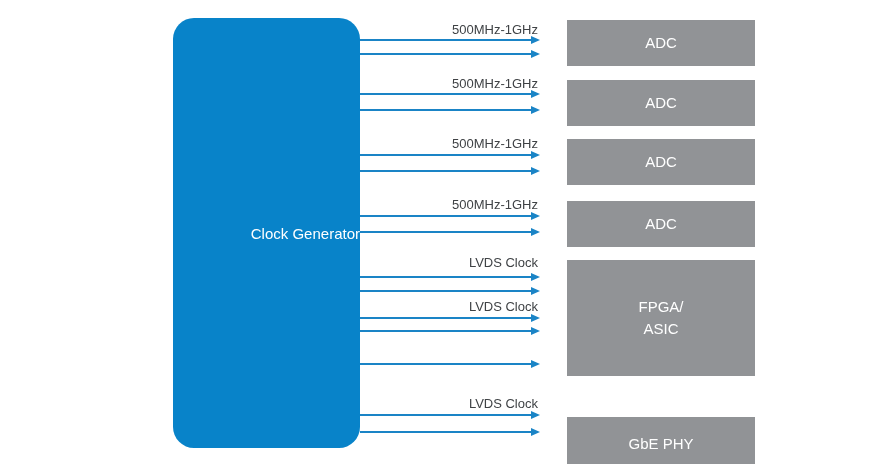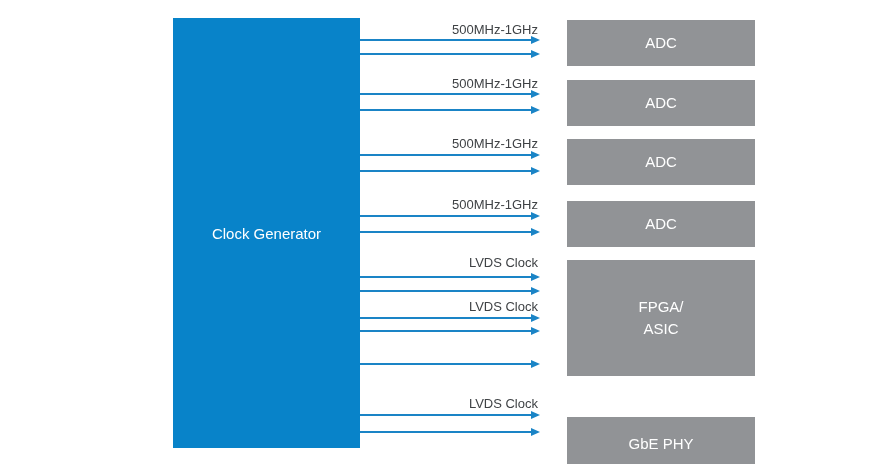--- a/index.html
+++ b/index.html
@@ -17,23 +17,24 @@
   }
   .src-block {
     position: absolute;
     left: 173px;
     top: 18px;
     width: 187px;
     height: 430px;
     background: var(--source_fill, #0883c9);
     display: flex;
     align-items: center;
-    justify-content: center;
+    justify-content: flex-end;
     color: var(--block_text, #ffffff);
     font-size: 15px;
+    border-radius: 21px;
   }
   .t-block {
     position: absolute;
     left: 539px;
     width: 188px;
     background: var(--target_fill, #919396);
     display: flex;
     align-items: center;
     justify-content: center;
     color: var(--block_text, #ffffff);

